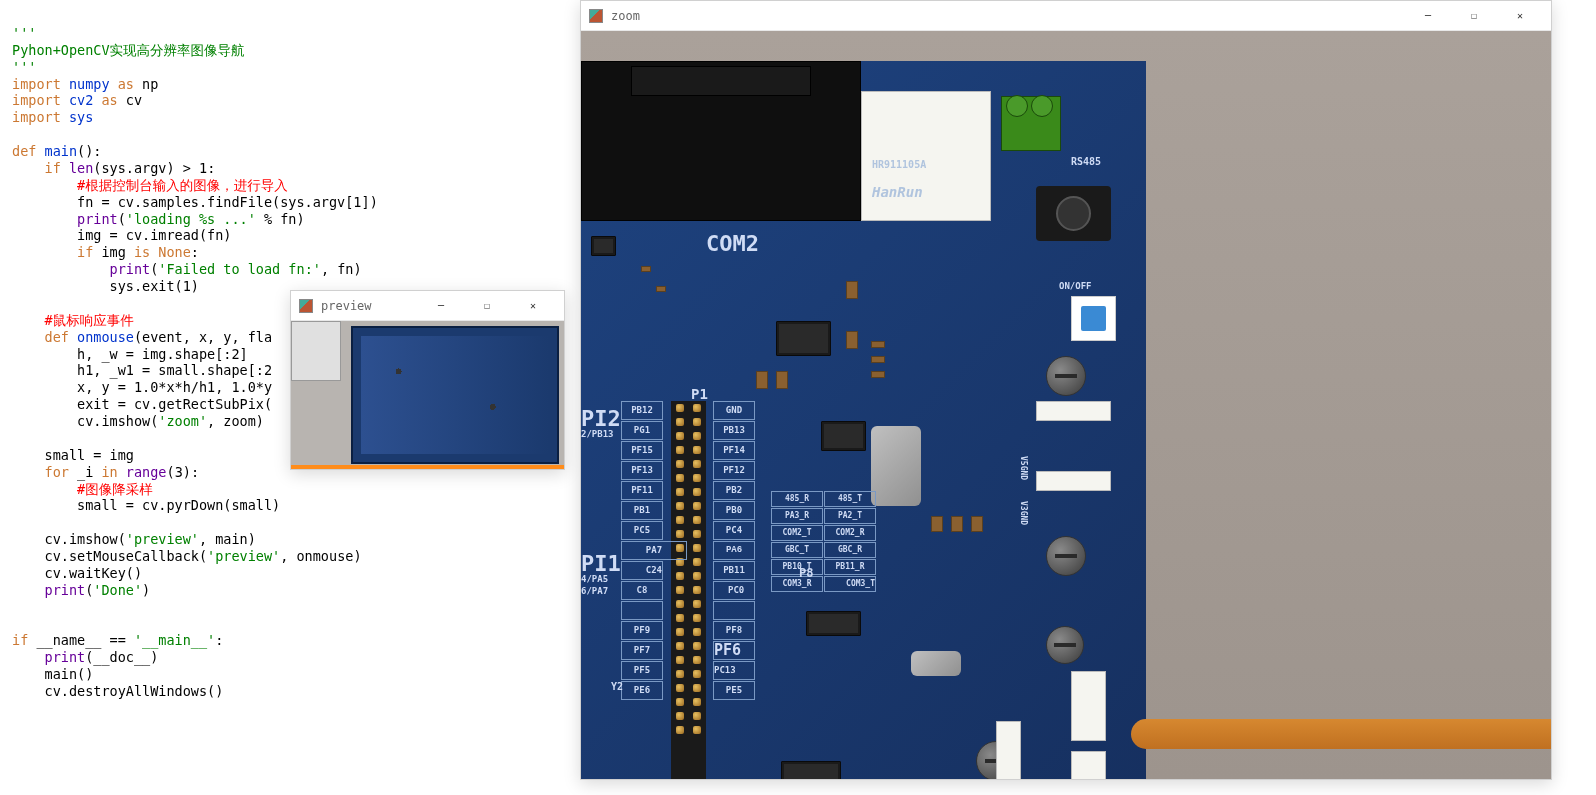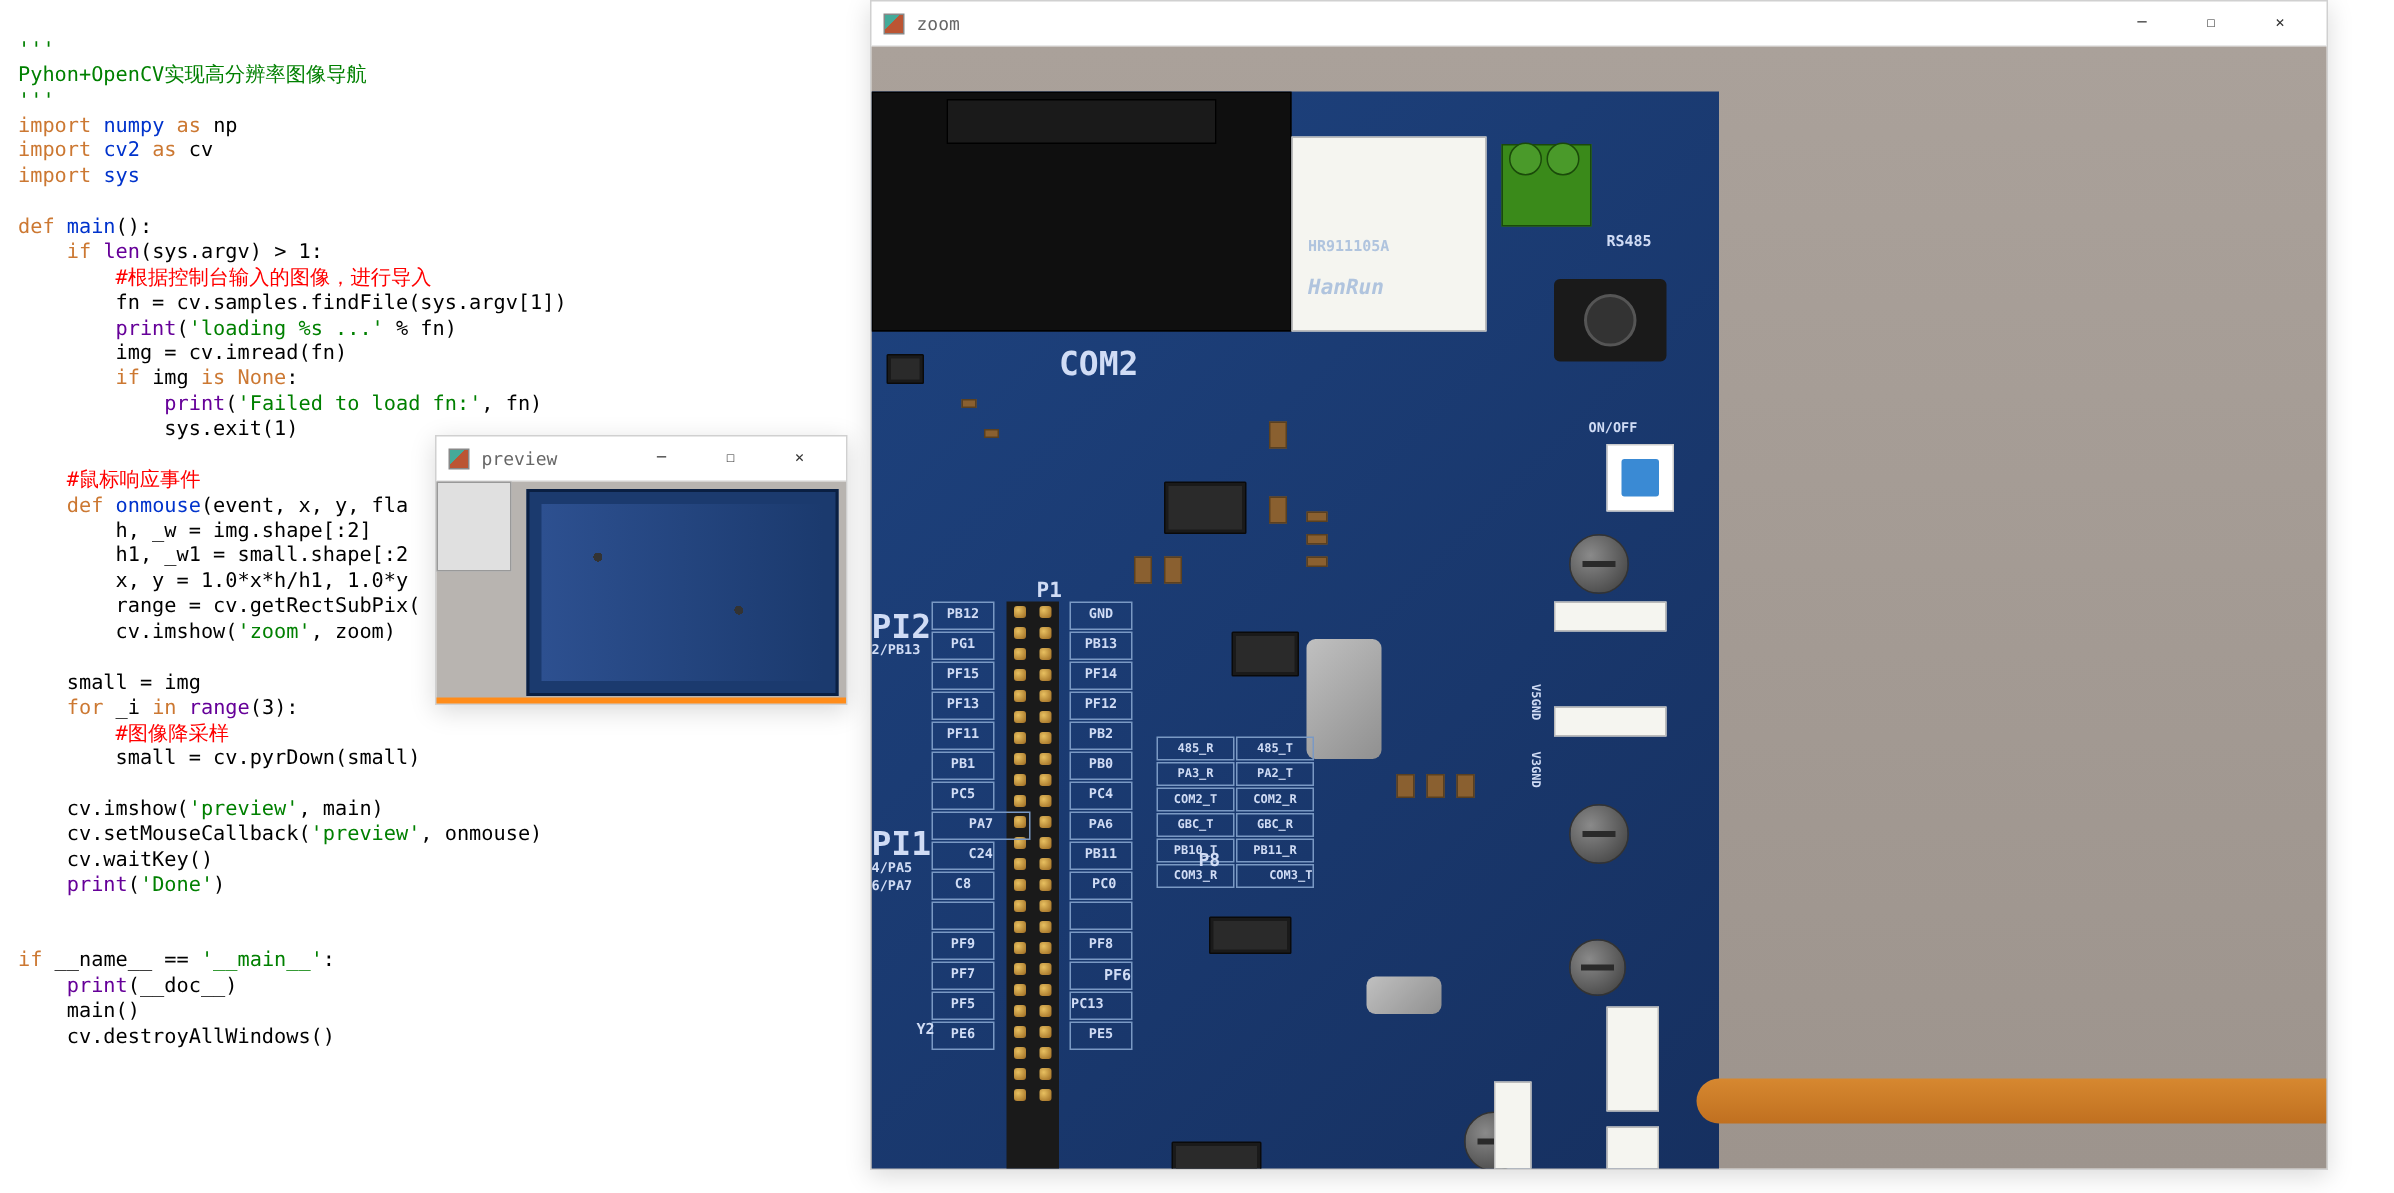--- a/index.html
+++ b/index.html
@@ -234,21 +234,21 @@
 <span>        <span>img = cv.imread(fn)</span></span>
 <span>        <span class="c-kw">if</span> img <span class="c-kw">is</span> <span class="c-kw">None</span>:</span>
 <span>            <span class="c-builtin">print</span>(<span class="c-strg">'Failed to load fn:'</span><span>, fn)</span></span>
 <span>            <span>sys.exit(1)</span></span>
 
 <span>    <span class="c-red">#鼠标响应事件</span></span>
 <span>    <span class="c-kw">def</span> <span class="c-fn">onmouse</span><span>(event, x, y, fla</span></span>
 <span>        <span>h, _w = img.shape[:2]</span></span>
 <span>        <span>h1, _w1 = small.shape[:2</span></span>
 <span>        <span>x, y = 1.0*x*h/h1, 1.0*y</span></span>
-<span>        <span>range = cv.getRectSubPix(</span></span>
+<span>        <span>exit = cv.getRectSubPix(</span></span>
 <span>        <span>cv.imshow(</span><span class="c-strg">'zoom'</span><span>, zoom)</span></span>
 
 <span>    <span>small = img</span></span>
 <span>    <span class="c-kw">for</span> <span>_i</span> <span class="c-kw">in</span> <span class="c-builtin">range</span><span>(3):</span></span>
 <span>        <span class="c-red">#图像降采样</span></span>
 <span>        <span>small = cv.pyrDown(small)</span></span>
 
 <span>    <span>cv.imshow(</span><span class="c-strg">'preview'</span><span>, main)</span></span>
 <span>    <span>cv.setMouseCallback(</span><span class="c-strg">'preview'</span><span>, onmouse)</span></span>
 <span>    <span>cv.waitKey()</span></span>
@@ -442,21 +442,21 @@
           <div class="pcb-label" style="position: relative; width: 42px; height: 19px; border: 1px solid rgb(122, 153, 196); font-size: 9px; line-height: 17px; text-align: center; margin-bottom: 1px;">PF14</div>
           <div class="pcb-label" style="position: relative; width: 42px; height: 19px; border: 1px solid rgb(122, 153, 196); font-size: 9px; line-height: 17px; text-align: center; margin-bottom: 1px;">PF12</div>
           <div class="pcb-label" style="position: relative; width: 42px; height: 19px; border: 1px solid rgb(122, 153, 196); font-size: 9px; line-height: 17px; text-align: center; margin-bottom: 1px;">PB2</div>
           <div class="pcb-label" style="position: relative; width: 42px; height: 19px; border: 1px solid rgb(122, 153, 196); font-size: 9px; line-height: 17px; text-align: center; margin-bottom: 1px;">PB0</div>
           <div class="pcb-label" style="position: relative; width: 42px; height: 19px; border: 1px solid rgb(122, 153, 196); font-size: 9px; line-height: 17px; text-align: center; margin-bottom: 1px;">PC4</div>
           <div class="pcb-label" style="position: relative; width: 42px; height: 19px; border: 1px solid rgb(122, 153, 196); font-size: 9px; line-height: 17px; text-align: center; margin-bottom: 1px; font-family: Liberation Mono, monospace;">PA6</div>
           <div class="pcb-label" style="position: relative; width: 42px; height: 19px; border: 1px solid rgb(122, 153, 196); font-size: 9px; line-height: 17px; text-align: center; margin-bottom: 1px;">PB11</div>
           <div class="pcb-label" style="position: relative; width: 42px; height: 19px; border: 1px solid rgb(122, 153, 196); font-size: 9px; line-height: 17px; margin-bottom: 1px; padding-left: 14px;">PC0</div>
           <div class="pcb-label" style="position: relative; width: 42px; height: 19px; border: 1px solid rgb(122, 153, 196); font-size: 9px; line-height: 17px; text-align: center; margin-bottom: 1px;"></div>
           <div class="pcb-label" style="position: relative; width: 42px; height: 19px; border: 1px solid rgb(122, 153, 196); font-size: 9px; line-height: 17px; text-align: center; margin-bottom: 1px;">PF8</div>
-          <div class="pcb-label" style="position: relative; width: 42px; height: 19px; border: 1px solid rgb(122, 153, 196); font-size: 10px; line-height: 17px; text-align: right; margin-bottom: 1px;">PF6</div>
+          <div class="pcb-label" style="position: relative; width: 42px; height: 19px; border: 1px solid rgb(122, 153, 196); font-size: 15px; line-height: 17px; text-align: left; margin-bottom: 1px;">PF6</div>
           <div class="pcb-label" style="position: relative; width: 42px; height: 19px; border: 1px solid rgb(122, 153, 196); font-size: 9px; line-height: 17px; margin-bottom: 1px;">PC13</div>
           <div class="pcb-label" style="position: relative; width: 42px; height: 19px; border: 1px solid rgb(122, 153, 196); font-size: 9px; line-height: 17px; text-align: center; margin-bottom: 1px;">PE5</div>
         </div>
 
       <div id="silk-boxes" style="position: absolute; left: 190px; top: 430px; display: grid; grid-template-columns: 52px 52px; gap: 1px;">
           <div class="pcb-label" style="position: relative; height: 16px; border: 1px solid rgb(122, 153, 196); font-size: 8px; line-height: 14px; text-align: center;">485_R</div>
           <div class="pcb-label" style="position: relative; height: 16px; border: 1px solid rgb(122, 153, 196); font-size: 8px; line-height: 14px; text-align: center;">485_T</div>
           <div class="pcb-label" style="position: relative; height: 16px; border: 1px solid rgb(122, 153, 196); font-size: 8px; line-height: 14px; text-align: center;">PA3_R</div>
           <div class="pcb-label" style="position: relative; height: 16px; border: 1px solid rgb(122, 153, 196); font-size: 8px; line-height: 14px; text-align: center;">PA2_T</div>
           <div class="pcb-label" style="position: relative; height: 16px; border: 1px solid rgb(122, 153, 196); font-size: 8px; line-height: 14px; text-align: center;">COM2_T</div>

